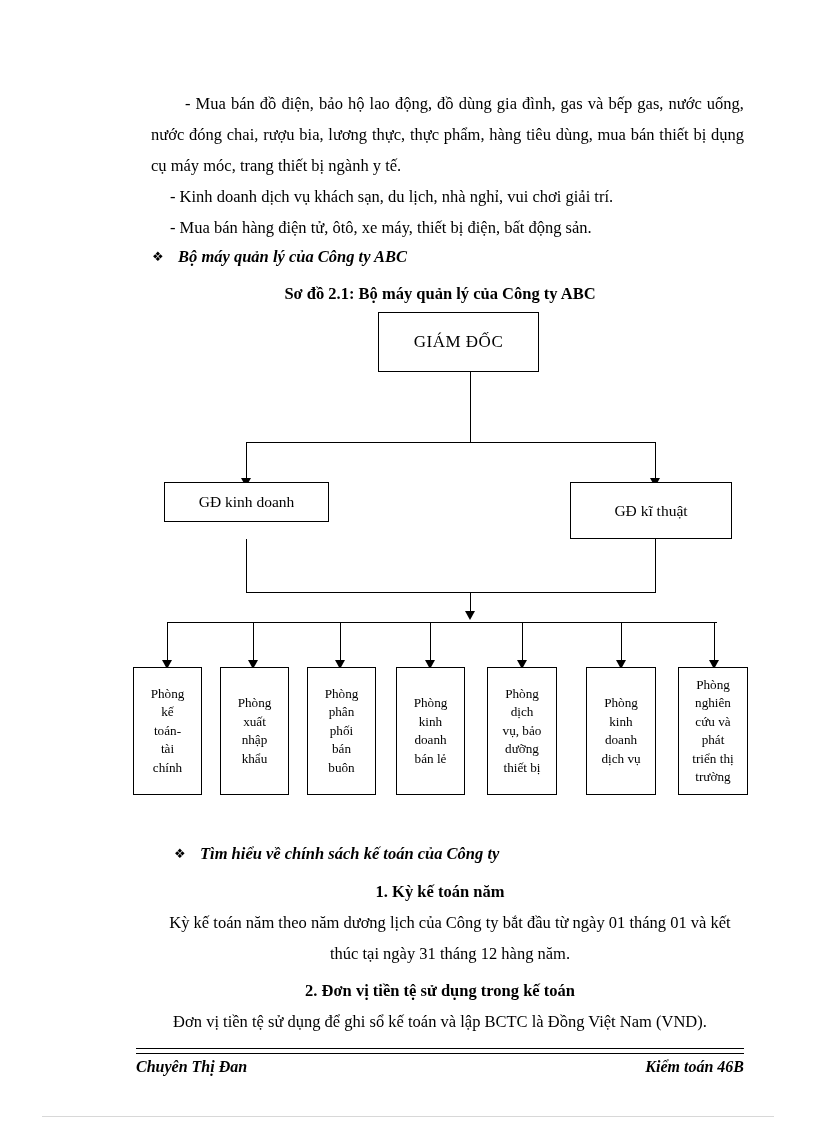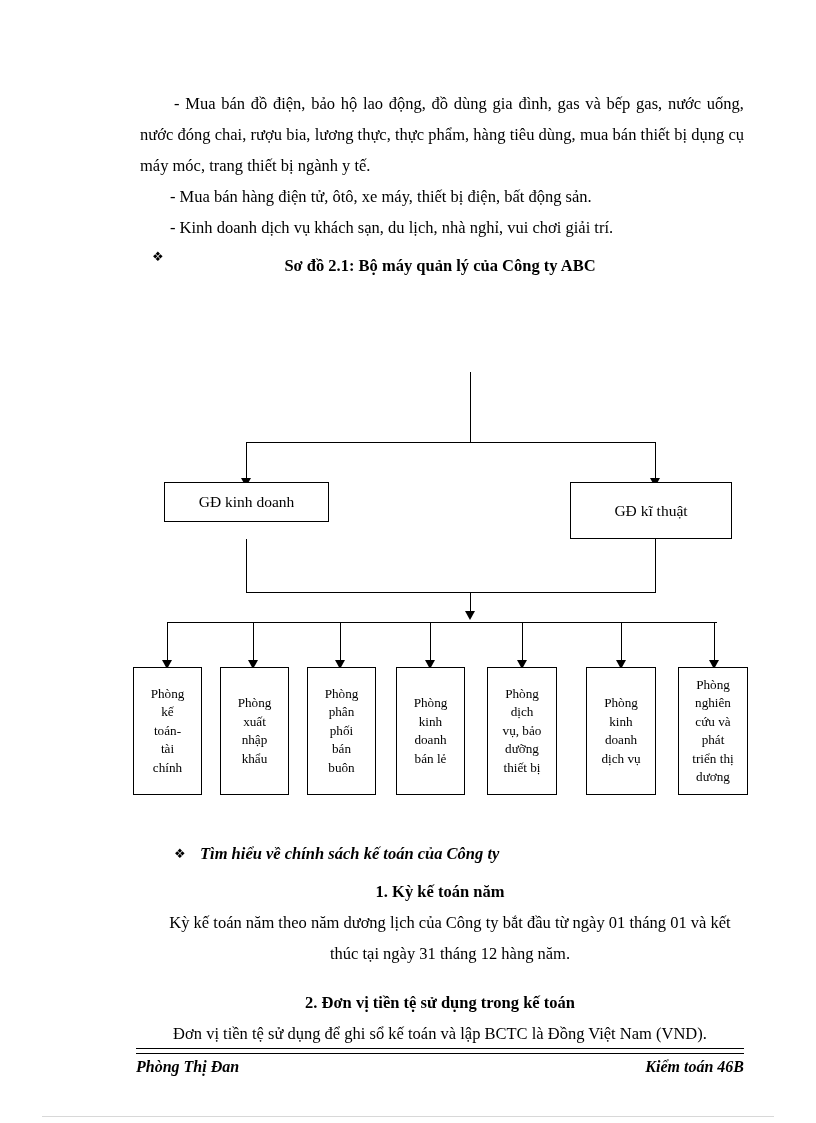--- a/index.html
+++ b/index.html
@@ -57,21 +57,21 @@
   }
 
   
   .body-block {
     position: absolute;
     left: 136px;
     top: 88px;
     width: 608px;
   }
   p.just {
-    margin: 0 0 0 4px;
+    margin: 0 0 0 15px;
     font-size: 16.5px;
     line-height: 31px;
     text-align: justify;
     text-justify: inter-word;
     text-indent: 34px;
   }
   p.plain {
     margin: 0;
     font-size: 16.5px;
     line-height: 31px;
@@ -199,32 +199,36 @@
   }
 </style>
 </head>
 <body>
 
 <div class="page">
 
 
   <div class="body-block">
     <p class="just">-  Mua bán đồ điện, bảo hộ lao động, đồ dùng gia đình, gas và bếp gas, nước uống, nước đóng chai, rượu bia, lương thực, thực phẩm, hàng tiêu dùng, mua bán thiết bị dụng cụ máy móc, trang thiết bị ngành y tế.</p>
+    <p class="plain">-  Kinh doanh dịch vụ khách sạn, du lịch, nhà nghỉ, vui chơi giải trí.</p>
     <p class="plain">-  Mua bán hàng điện tử, ôtô, xe máy, thiết bị điện, bất động sản.</p>
-    <p class="plain">-  Kinh doanh dịch vụ khách sạn, du lịch, nhà nghỉ, vui chơi giải trí.</p>
 
     <div class="bullet-line">
       <span class="bullet-glyph">❖</span>
+      <span>Bộ máy quản lý của Công ty ABC</span>
     </div>
 
     <p class="diagram-caption">Sơ đồ 2.1: Bộ máy quản lý của Công ty ABC</p>
   </div>
 
   <div class="chart">
 
+    <div class="node top" style="left:378px; top:12px; width:161px; height:60px;">
+      <span>GIÁM ĐỐC</span>
+    </div>
 
     <div class="line-v" style="left:470px; top:72px; height:70px;"></div>
 
     <div class="line-h" style="left:246px; top:142px; width:409px;"></div>
 
     <div class="line-v" style="left:246px; top:142px; height:38px;"></div>
     <div class="arrow-down" style="left:241px; top:178px;"></div>
 
     <div class="line-v" style="left:655px; top:142px; height:38px;"></div>
     <div class="arrow-down" style="left:650px; top:178px;"></div>
@@ -323,40 +327,40 @@
       </span>
     </div>
 
     <div class="node leaf" style="left:678px; top:367px; width:70px; height:128px;">
       <span>
         <span class="leaf-text">Phòng</span>
         <span class="leaf-text">nghiên</span>
         <span class="leaf-text">cứu và</span>
         <span class="leaf-text">phát</span>
         <span class="leaf-text">triển thị</span>
-        <span class="leaf-text">dương</span>
+        <span class="leaf-text">trường</span>
       </span>
     </div>
 
   </div>
 
   <div style="position:absolute; left:136px; top:840px; width:608px;">
 
     <div class="bullet-line" style="padding-left:64px;">
       <span class="bullet-glyph" style="left:38px;">❖</span>
       <span>Tìm hiểu về chính sách kế toán của Công ty</span>
     </div>
 
     <p class="noind" style="font-weight:bold; margin-top:8px;">1. Kỳ kế toán năm</p>
     <p class="noind just" style="text-indent:0;margin-left:20px;">Kỳ kế toán năm theo năm dương lịch của Công ty bắt đầu từ ngày 01 tháng 01 và kết thúc tại ngày 31 tháng 12 hàng năm.</p>
-    <p class="noind" style="font-weight:bold; margin-top:18px;">2. Đơn vị tiền tệ sử dụng trong kế toán</p>
+    <p class="noind" style="font-weight:bold; margin-top:6px;">2. Đơn vị tiền tệ sử dụng trong kế toán</p>
     <p class="noind" style="text-indent:0;">Đơn vị tiền tệ sử dụng để ghi sổ kế toán và lập BCTC là Đồng Việt Nam (VND).</p>
   </div>
 
   <div class="footer">
     <div class="footer-rule"></div>
-    <div class="footer-left">Phòng Thị Đan</div>
+    <div class="footer-left">Chuyên Thị Đan</div>
     <div class="footer-right">Kiểm toán 46B</div>
   </div>
 
   <div class="bottom-hairline"></div>
 
 </div>
 
 </body></html>

